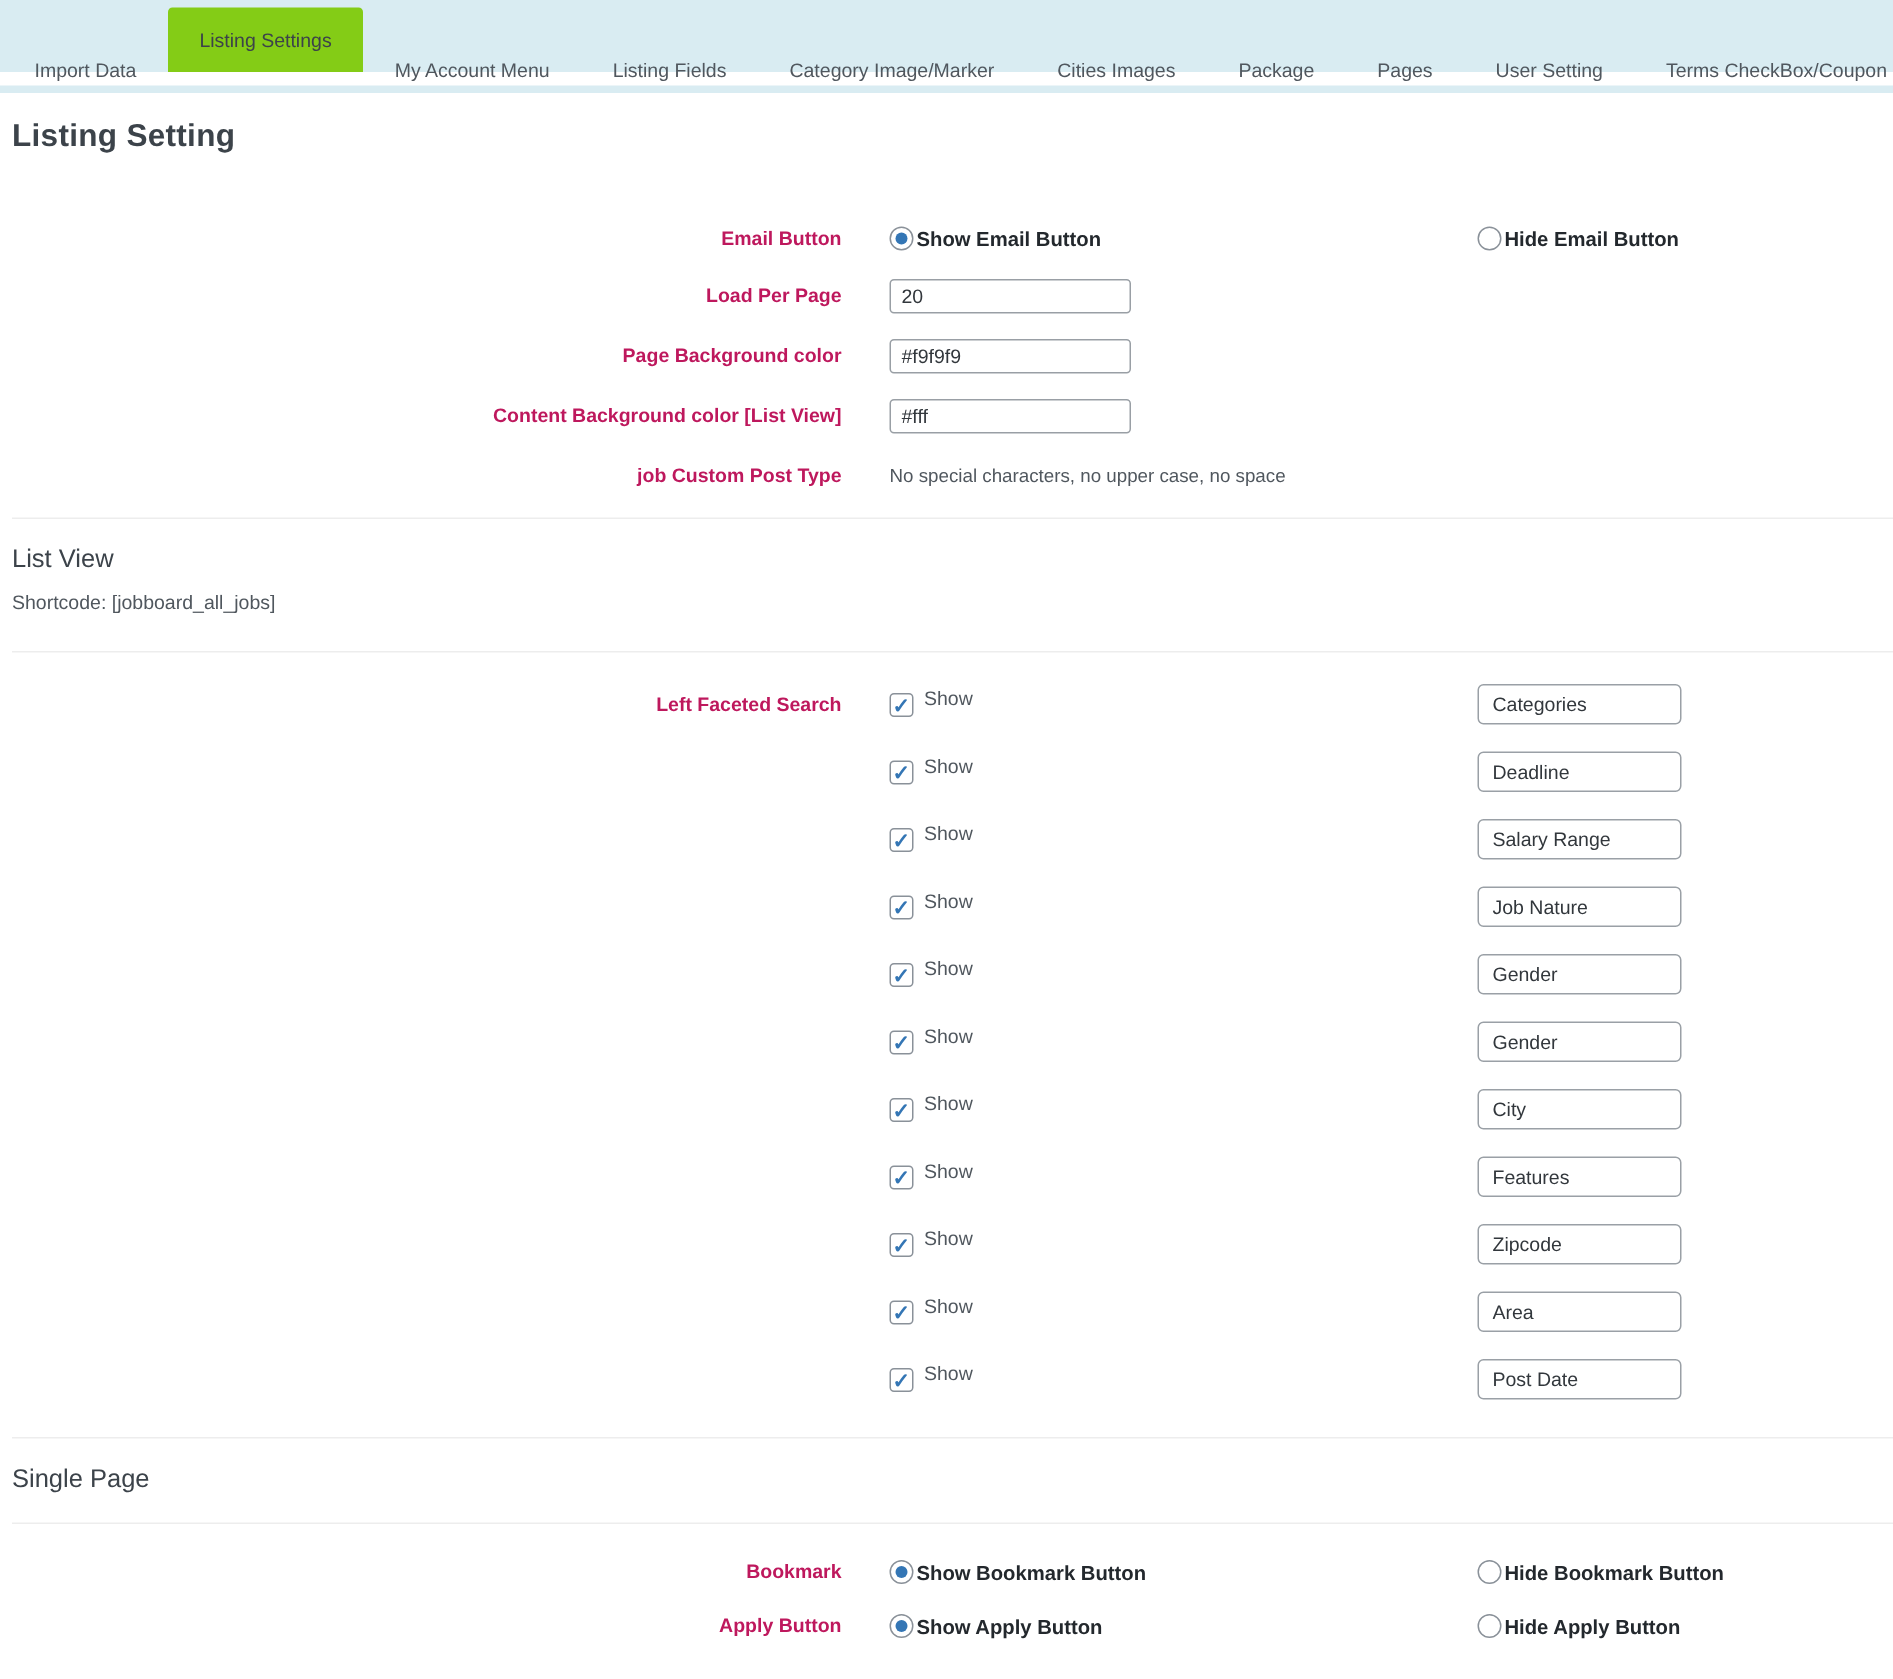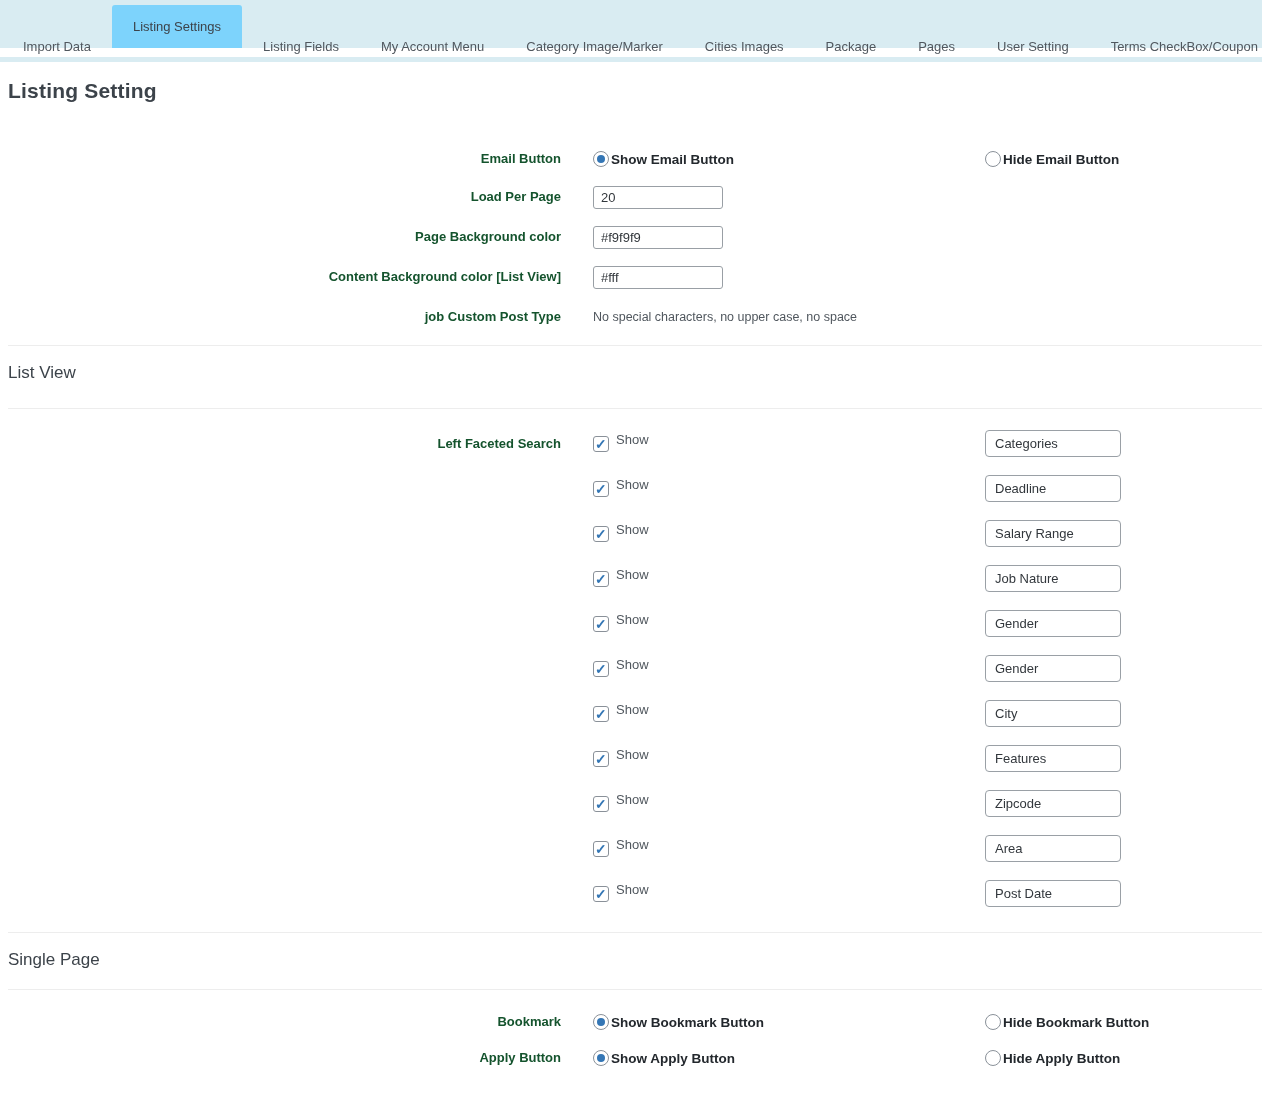--- a/index.html
+++ b/index.html
@@ -15,21 +15,21 @@
   .tabbar {
     height: 48px; background: #d9ecf2;
     display: flex; align-items: stretch; padding-left: 2px;
   }
   .tab {
     display: flex; align-items: center;
     padding: 0 21px; font-size: 13px; color: #50575e;
     cursor: pointer; white-space: nowrap; margin-top: 45px;
   }
   .tab.active {
-    background: #7dd3fc; color: #3c434a;
+    background: #84cc16; color: #3c434a;
     border-radius: 3px 3px 0 0; margin-top: 5px;
   }
   .tabbar-gap { height: 9px; background: #ffffff; }
   .tabbar-line { height: 5px; background: #d9ecf2; }
 
   
   .content { padding-left: 8px; }
   h1.page-title {
     margin: 17px 0 0 0; font-size: 21px; line-height: 24px;
     font-weight: 700; color: #3c434a; letter-spacing: .2px;
@@ -46,31 +46,31 @@
   .div-2 { margin-top: 24px; }
   .div-3 { margin-top: 16px; }
   .div-4 { margin-top: 18px; }
 
   
   .form-block { margin-top: 38px; }
   .form-row { display: flex; align-items: center; height: 40px; }
   .form-row.radio-row { height: 36px; }
   .row-label {
     width: 553px; flex: 0 0 553px; text-align: right;
-    font-size: 13px; font-weight: 700; color: #14532d; line-height: 16px;
+    font-size: 13px; font-weight: 700; color: #be185d; line-height: 16px;
   }
   .row-control { margin-left: 32px; width: 360px; flex: 0 0 360px; display: flex; align-items: center; }
   .row-right { margin-left: 32px; display: flex; align-items: center; }
 
   
   .text-input {
     font-family: "Liberation Sans", sans-serif;
     font-size: 13px; color: #32373c;
     border: 1px solid #999fa5; border-radius: 3px;
-    background: #fff; padding: 3px 7px; height: 23px; width: 130px; outline: none;
+    background: #fff; padding: 3px 7px; height: 23px; width: 161px; outline: none;
   }
   .text-input.wide { width: 177px; }
   .facet-input {
     width: 136px; height: 27px; border-radius: 4px; border: 1px solid #9aa0a6;
     padding: 4px 9px;
   }
   .field-note { font-size: 12.5px; color: #50575e; }
 
   
   .radio {
@@ -102,22 +102,22 @@
     font-size: 13px; color: #50575e; margin-left: 7px;
     position: relative; top: -4px; cursor: pointer;
   }
 </style>
 </head>
 <body>
 
 <div class="tabbar">
   <div class="tab">Import Data</div>
   <div class="tab active">Listing Settings</div>
+  <div class="tab">My Account Menu</div>
   <div class="tab">Listing Fields</div>
-  <div class="tab">My Account Menu</div>
   <div class="tab">Category Image/Marker</div>
   <div class="tab">Cities Images</div>
   <div class="tab">Package</div>
   <div class="tab">Pages</div>
   <div class="tab">User Setting</div>
   <div class="tab">Terms CheckBox/Coupon</div>
 
 </div>
 <div class="tabbar-gap"></div>
 <div class="tabbar-line"></div>
@@ -163,20 +163,21 @@
     <div class="form-row">
       <div class="row-label">job Custom Post Type</div>
       <div class="row-right">
         <span class="field-note">No special characters, no upper case, no space</span>
       </div>
     </div>
   </div>
 
   <div class="divider div-1"></div>
   <h2 class="section-title">List View</h2>
+  <div class="shortcode">Shortcode: [jobboard_all_jobs]</div>
   <div class="divider div-2"></div>
 
   <div class="facet-block">
 
     <div class="facet-row">
       <div class="row-label">Left Faceted Search</div>
       <div class="row-control">
         <span class="checkbox checked"></span>
         <span class="checkbox-label">Show</span>
       </div>

